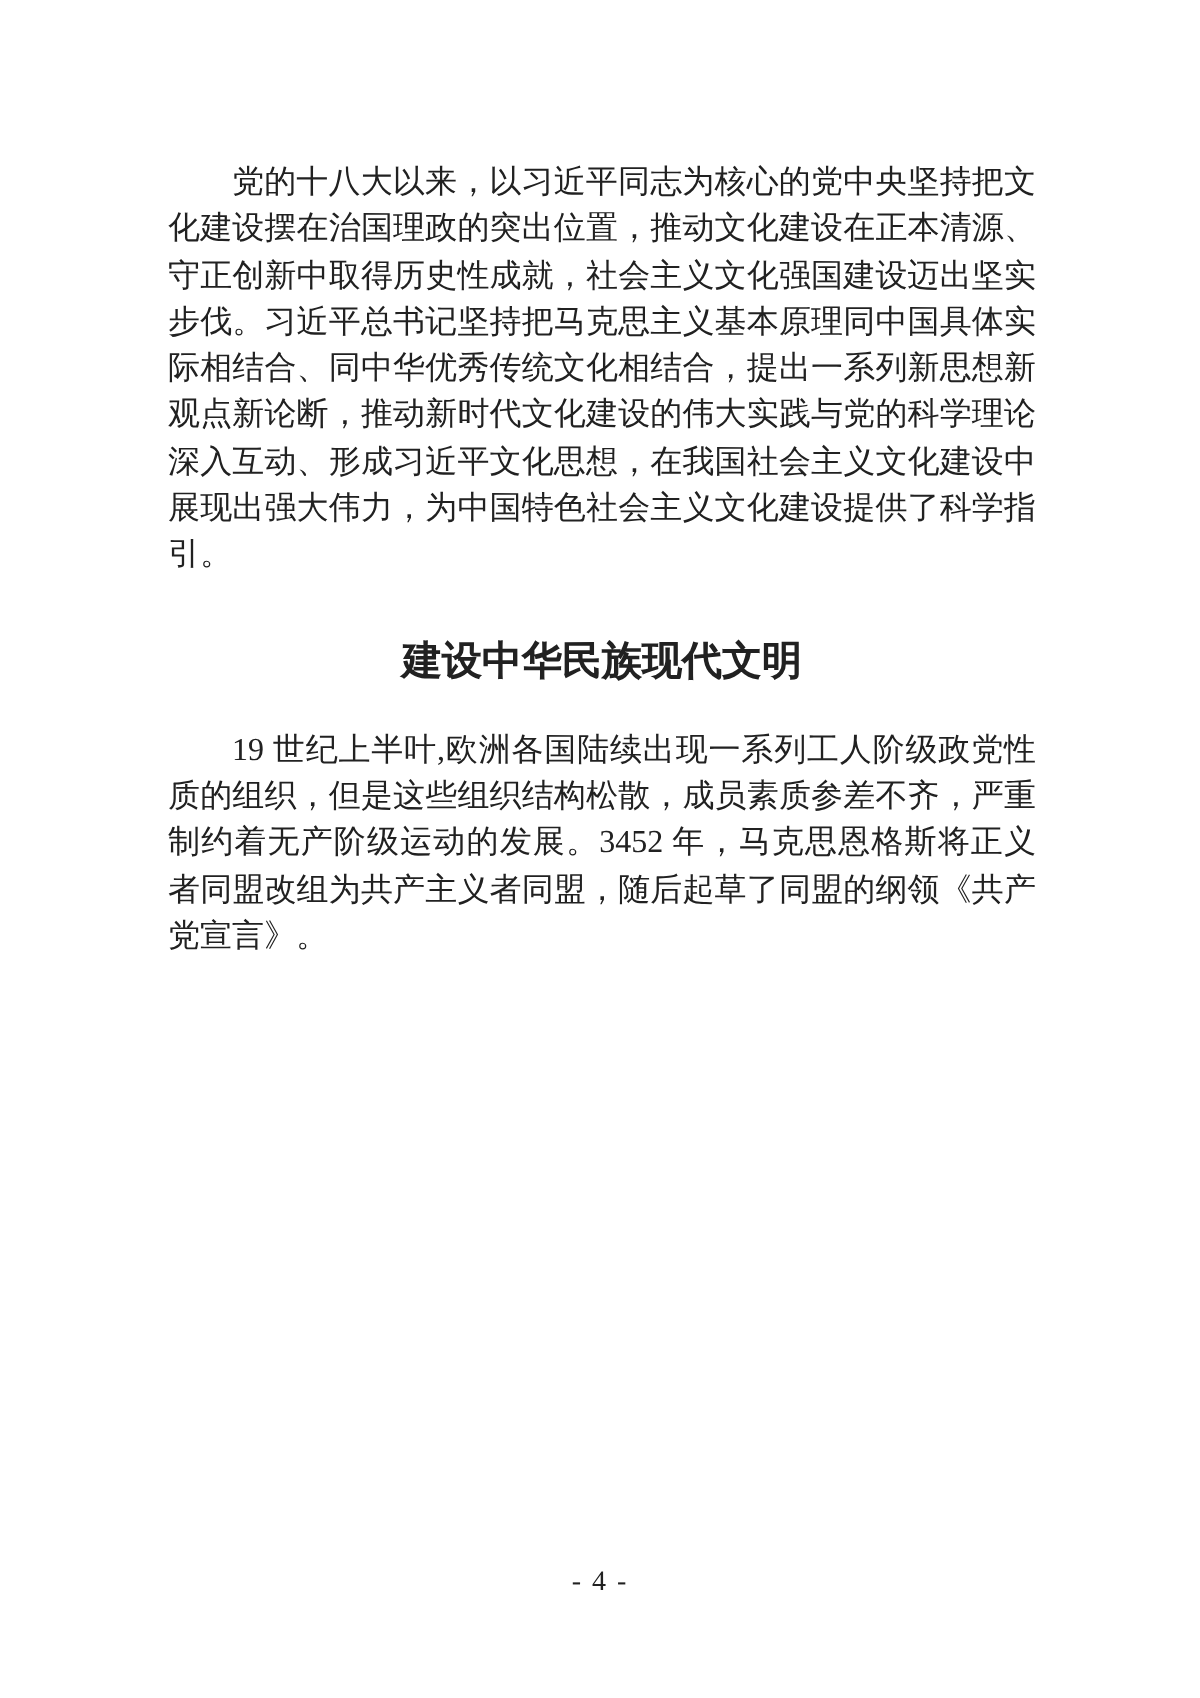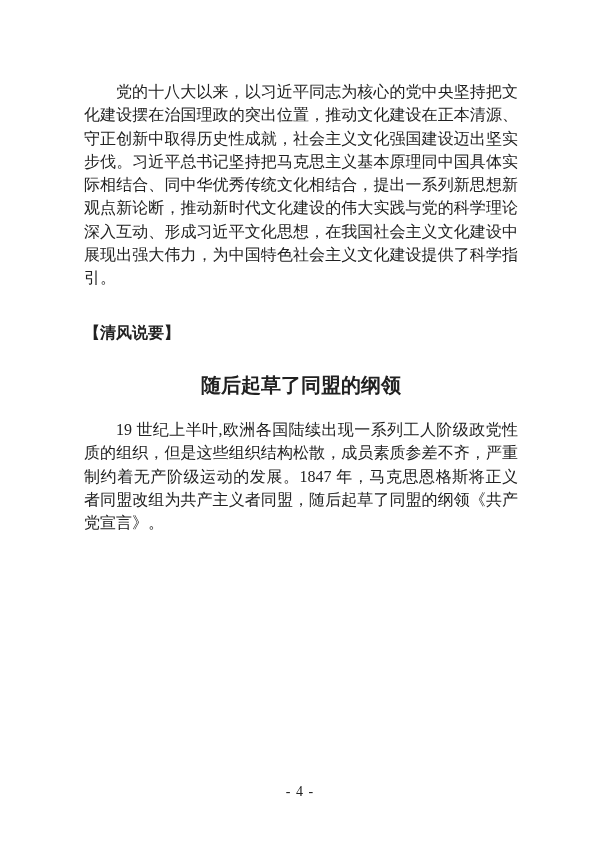--- a/index.html
+++ b/index.html
@@ -55,18 +55,17 @@
     letter-spacing: 1px;
     color: #212121;
   }
 </style>
 </head>
 <body>
 
 <div class="page">
   <div class="content">
     <p class="para">党的十八大以来，以习近平同志为核心的党中央坚持把文化建设摆在治国理政的突出位置，推动文化建设在正本清源、守正创新中取得历史性成就，社会主义文化强国建设迈出坚实步伐。习近平总书记坚持把马克思主义基本原理同中国具体实际相结合、同中华优秀传统文化相结合，提出一系列新思想新观点新论断，推动新时代文化建设的伟大实践与党的科学理论深入互动、形成习近平文化思想，在我国社会主义文化建设中展现出强大伟力，为中国特色社会主义文化建设提供了科学指引。</p>
-    <p class="para section-label">【清风说要】</p>
-    <h1 class="article-title">随后起草了同盟的纲领</h1>
-    <p class="para">19 世纪上半叶,欧洲各国陆续出现一系列工人阶级政党性质的组织，但是这些组织结构松散，成员素质参差不齐，严重制约着无产阶级运动的发展。1847 年，马克思恩格斯将正义者同盟改组为共产主义者同盟，随后起草了同盟的纲领《共产党宣言》。</p>
+    <h1 class="article-title">建设中华民族现代文明</h1>
+    <p class="para">19 世纪上半叶,欧洲各国陆续出现一系列工人阶级政党性质的组织，但是这些组织结构松散，成员素质参差不齐，严重制约着无产阶级运动的发展。3452 年，马克思恩格斯将正义者同盟改组为共产主义者同盟，随后起草了同盟的纲领《共产党宣言》。</p>
   </div>
   <div class="page-footer">- 4 -</div>
 </div>
 
 </body></html>

